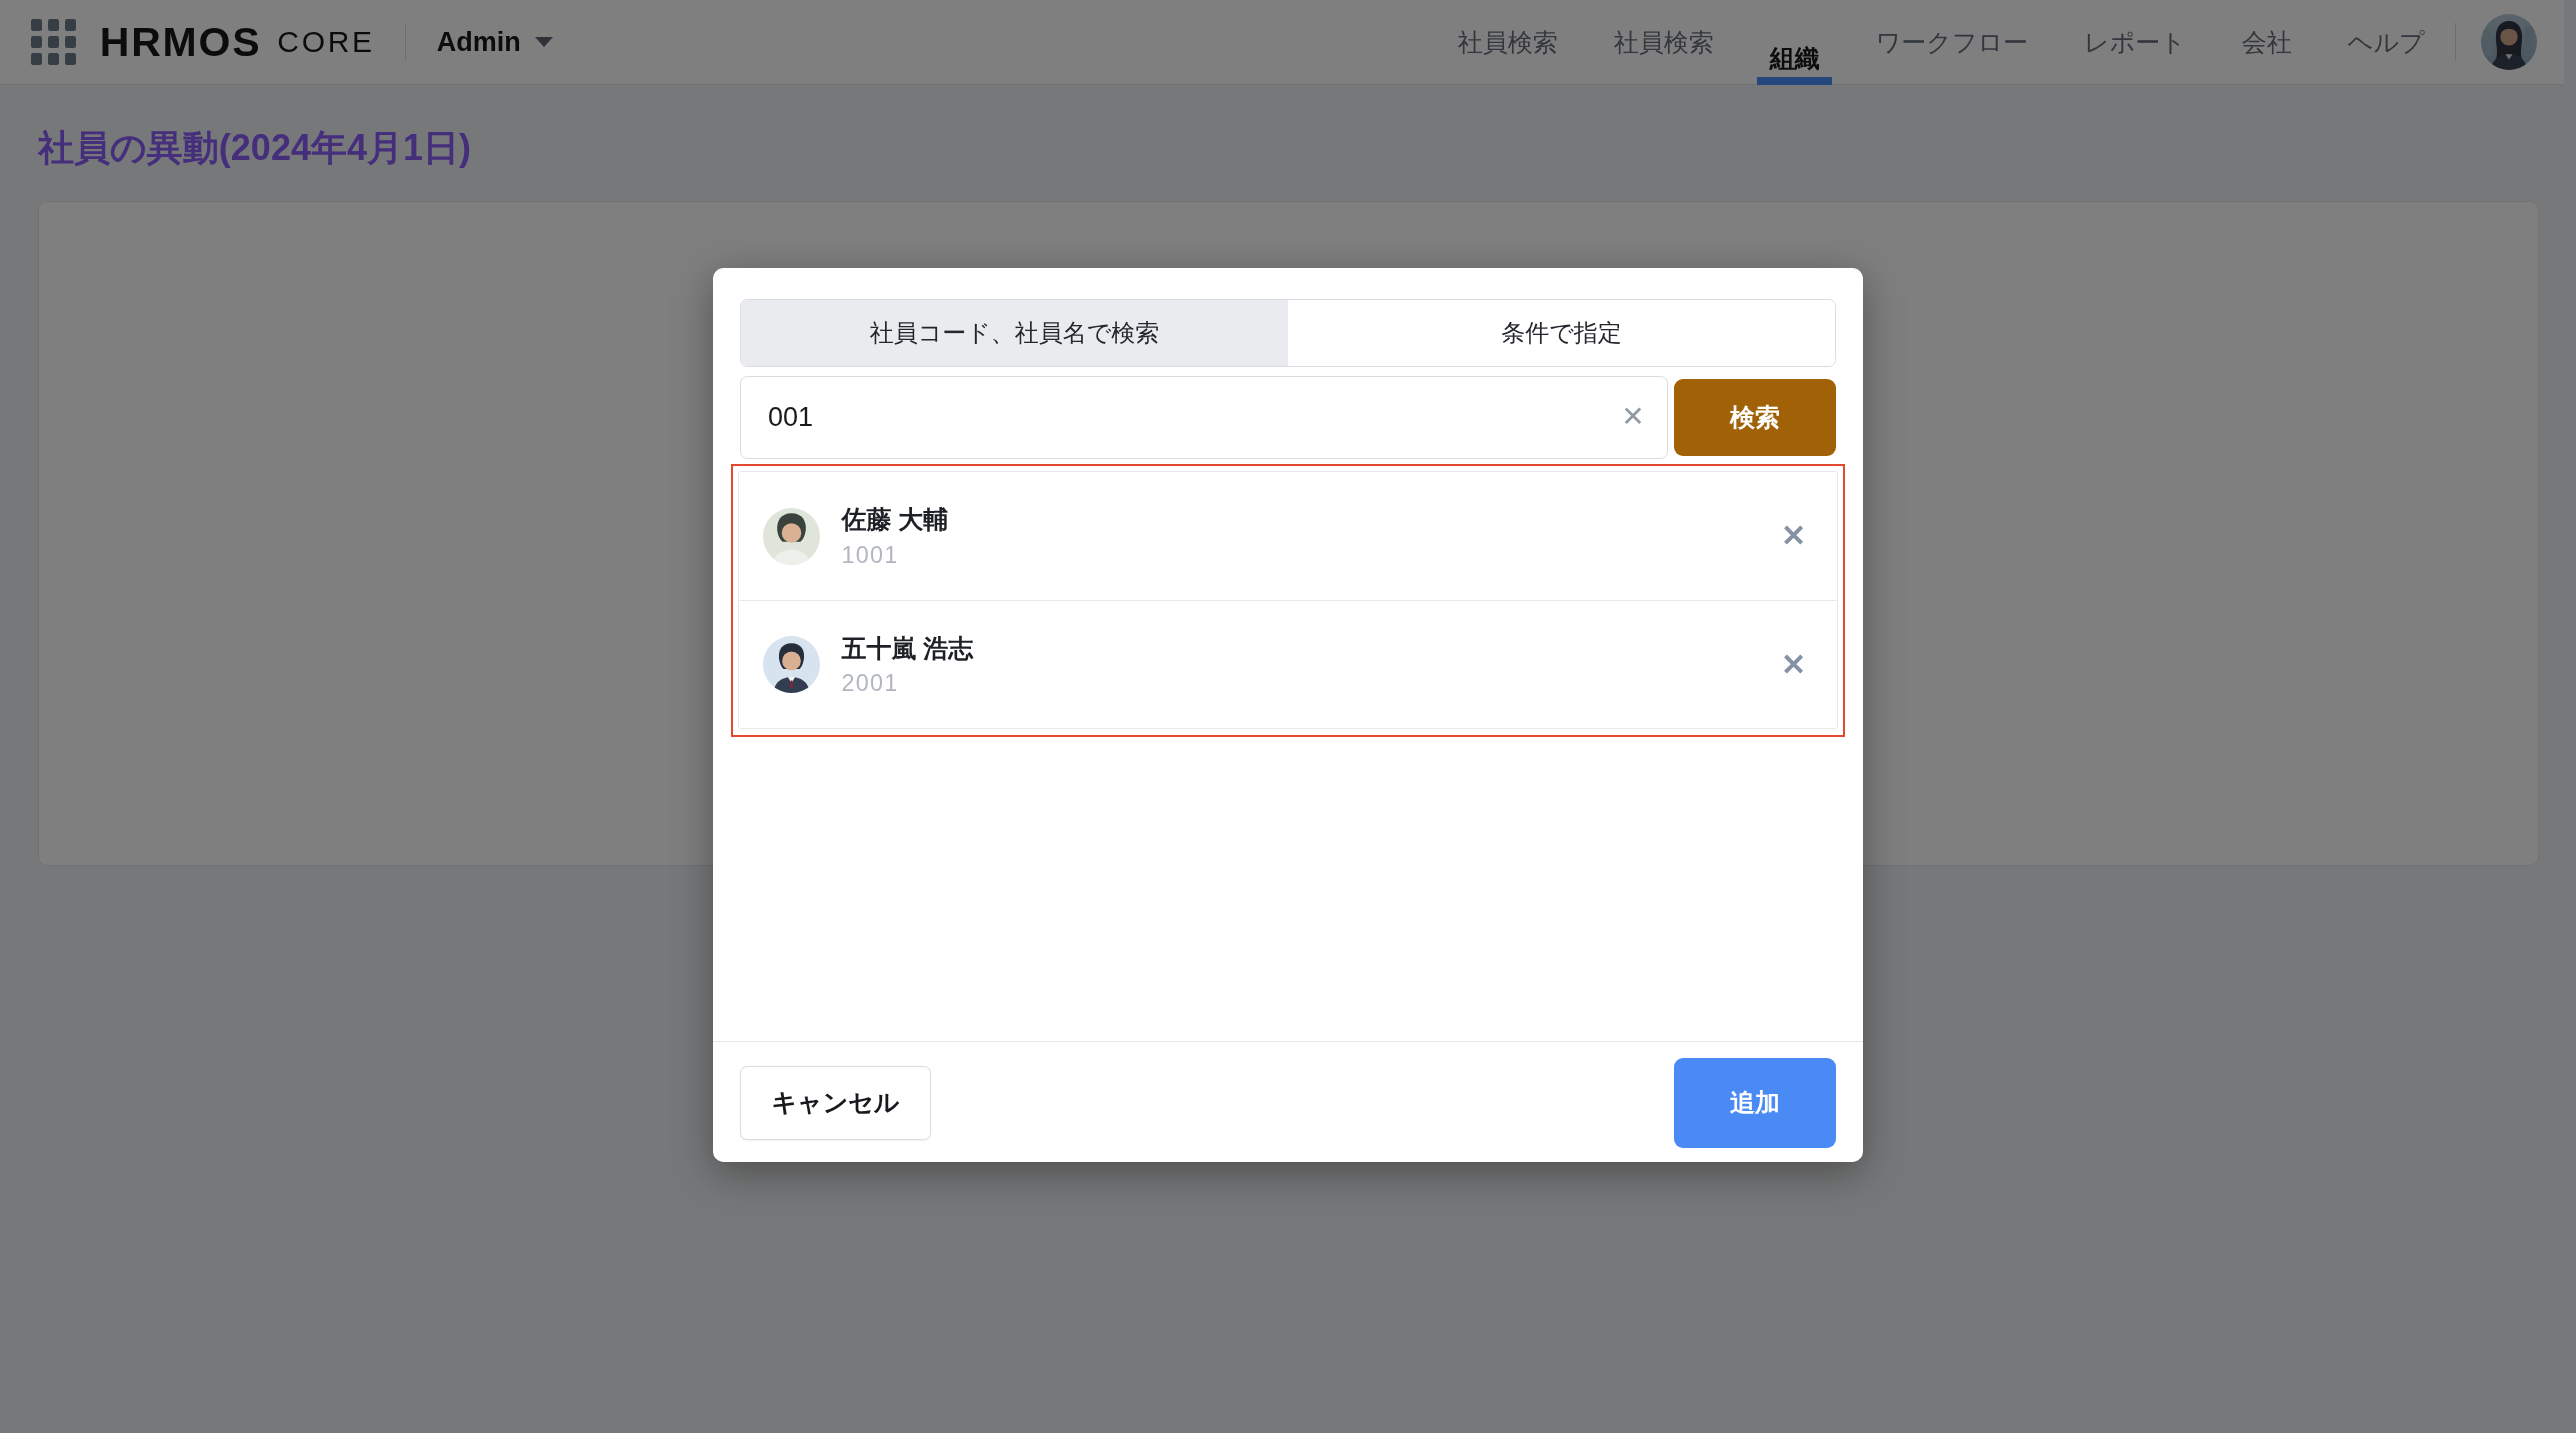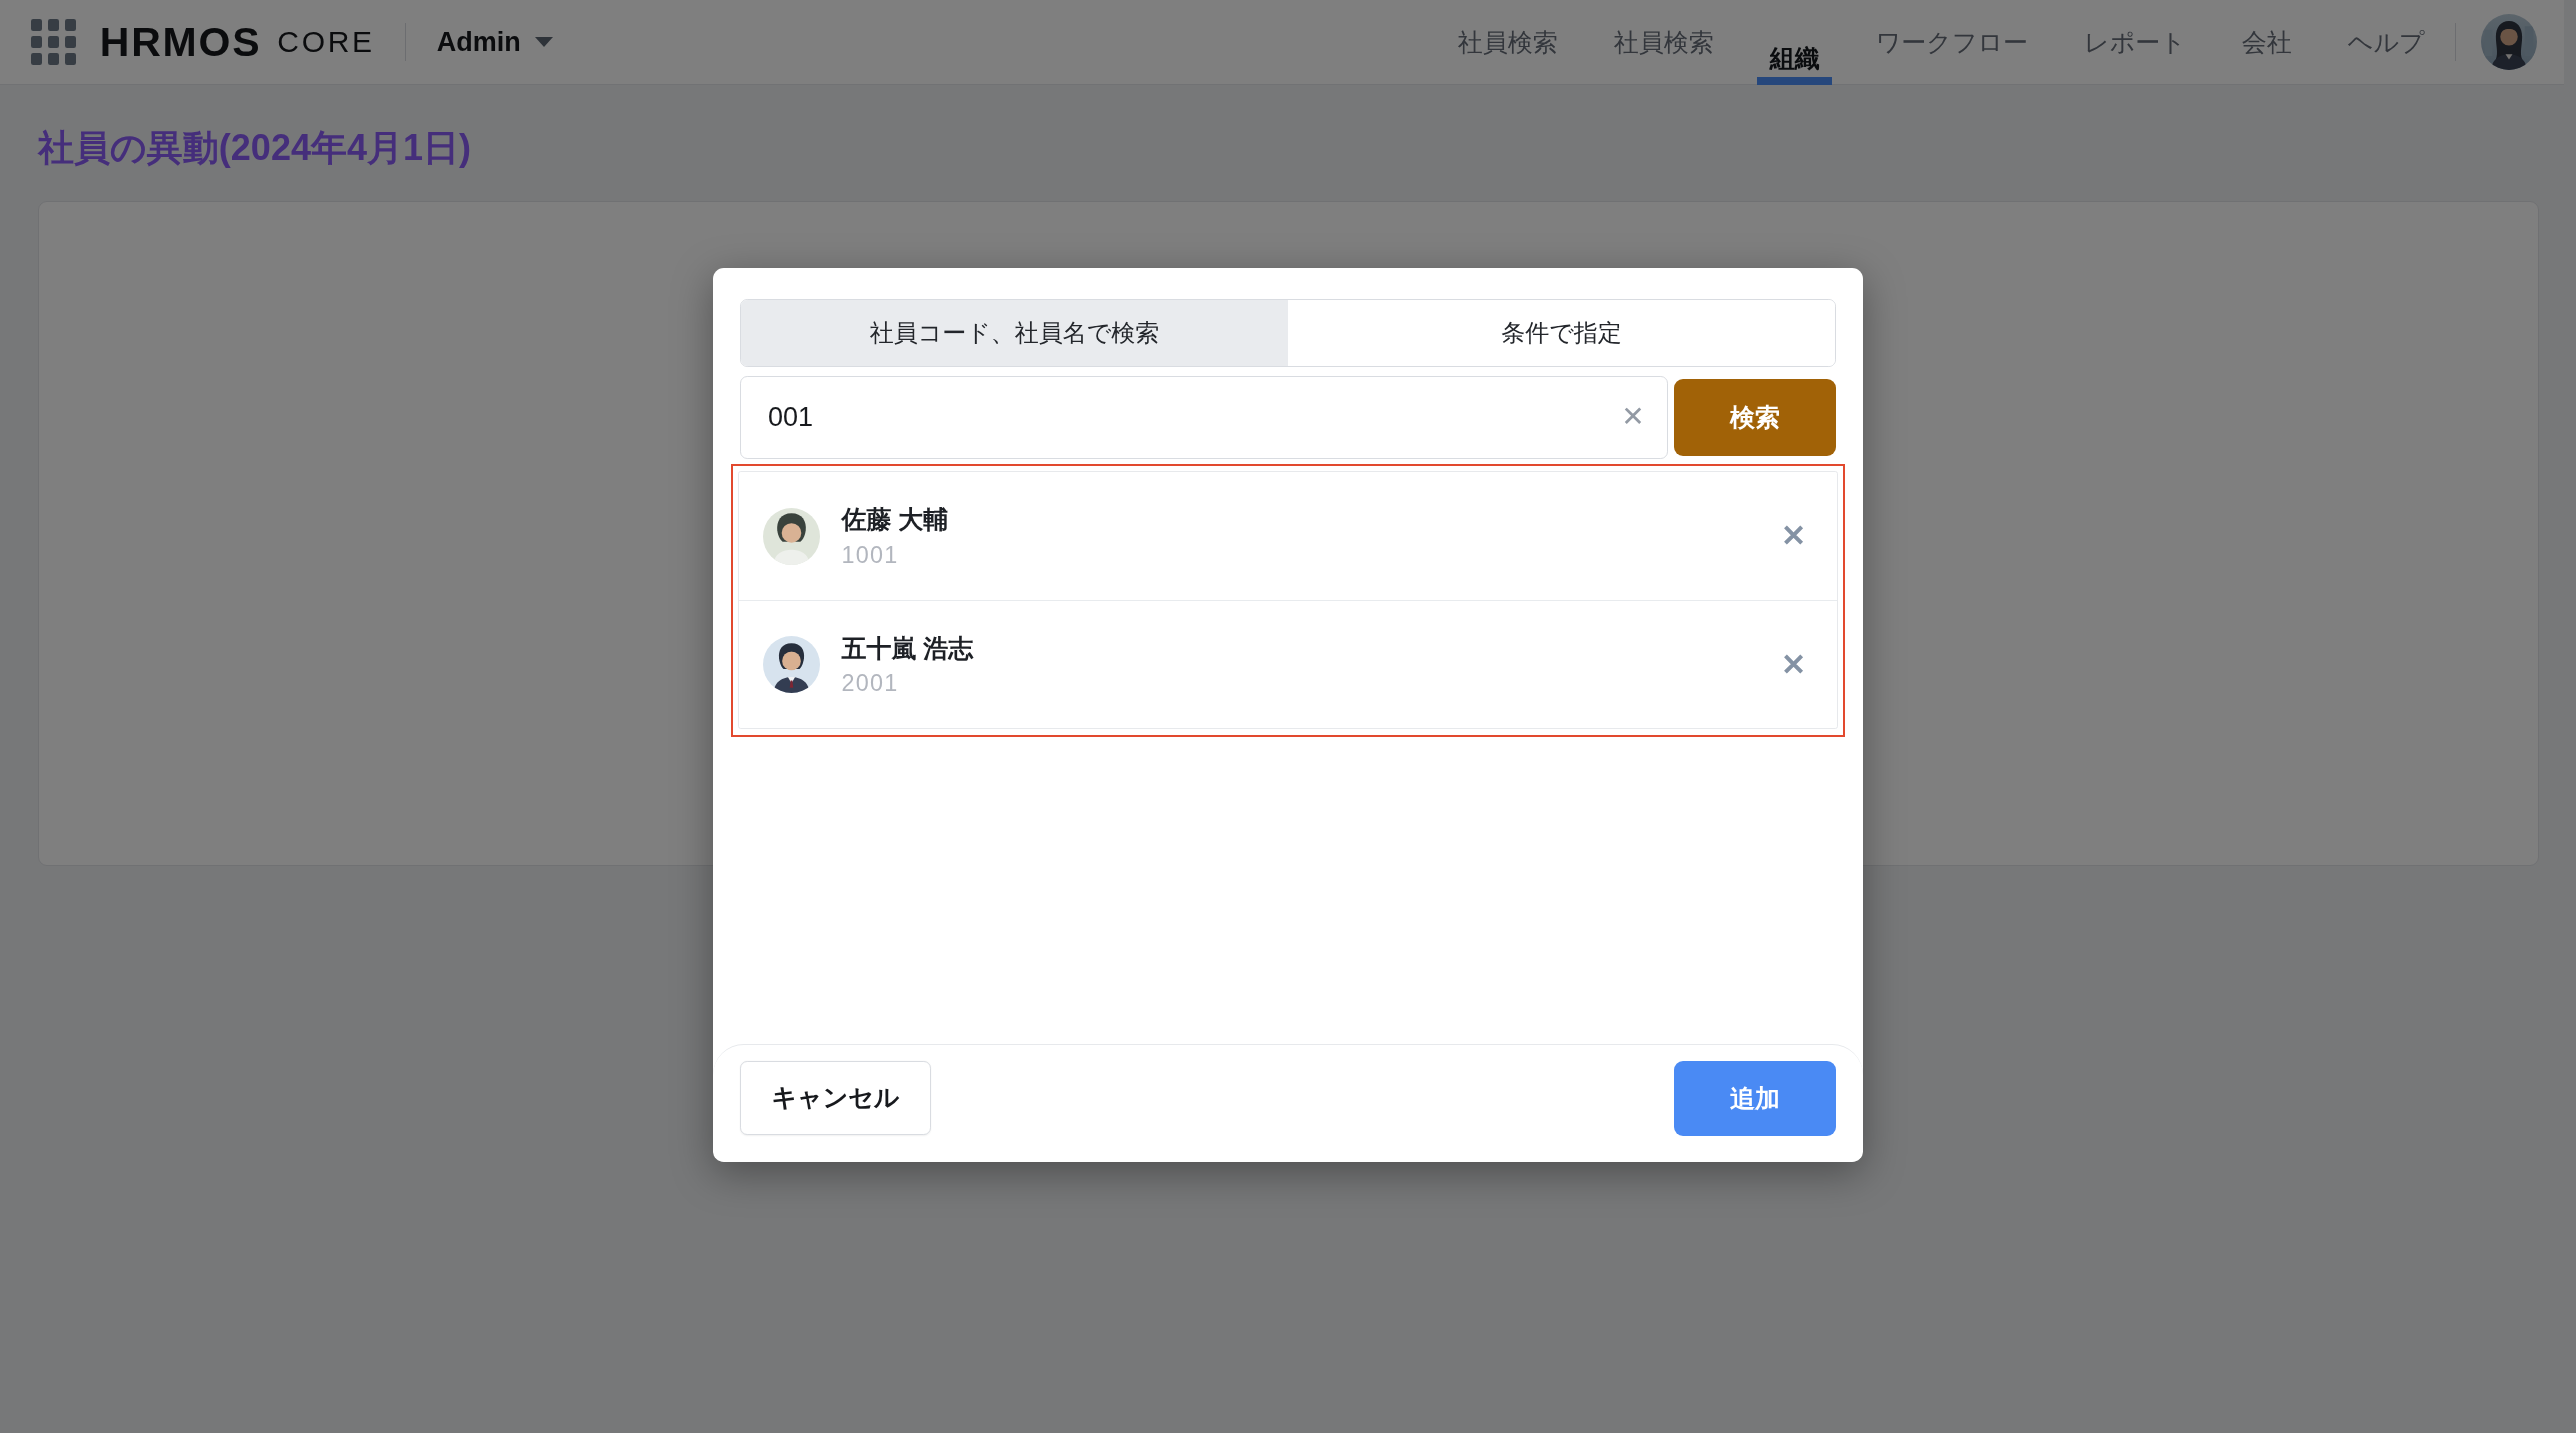--- a/index.html
+++ b/index.html
@@ -61,26 +61,26 @@
   .result-row { height: 128px; display: flex; align-items: center; padding: 0 23.4px; }
   .result-row + .result-row { border-top: 0.9px solid #e8ebee; }
   .row-avatar { width: 57px; height: 57px; border-radius: 50%; overflow: hidden; flex-shrink: 0; }
   .row-info { margin-left: 21.6px; display: flex; flex-direction: column; justify-content: flex-end; }
   .row-name { font-size: 25px; font-weight: 700; color: #1d2025; line-height: 1.25; }
   .row-code { font-size: 23.4px; color: #b2b6be; margin-top: 6.3px; letter-spacing: 1.3px; }
   .row-remove { margin-left: auto; background: none; border: none; font-size: 30px; font-weight: 700;
     color: #8492a4; cursor: pointer; line-height: 1; padding: 7.2px; }
 
   .modal-spacer { flex: 1; }
-  .modal-footer { border-top: 0.9px solid #e7e9ec; margin: 12px -27px; padding: 15.3px 27px 14.4px;
-    display: flex; justify-content: space-between; flex-shrink: 0; border-radius: 31px; }
+  .modal-footer { border-top: 0.9px solid #e7e9ec; margin: 0 -27px; padding: 15.3px 27px 14.4px;
+    display: flex; align-items: center; justify-content: space-between; flex-shrink: 0; }
   .cancel-btn { min-width: 187px; height: 74px; background: #ffffff; border: 0.9px solid #d9dce1; border-radius: 7.2px;
     font-size: 25px; font-weight: 600; color: #17191d; cursor: pointer; box-shadow: 0 0.9px 1.8px rgba(0,0,0,0.06);
     padding: 0 30.5px; font-family: "Liberation Sans", "DejaVu Sans", sans-serif; }
-  .add-btn { width: 162px; height: 75px; background: #4a8af4; border: none; border-radius: 9px;
+  .add-btn { width: 162px; height: 90px; background: #4a8af4; border: none; border-radius: 9px;
     color: #ffffff; font-size: 25px; font-weight: 600; cursor: pointer;
     font-family: "Liberation Sans", "DejaVu Sans", sans-serif; }
 </style>
 </head>
 <body>
 
 <div class="screen">
 
   <div class="header">
     <div class="grid-icon">

